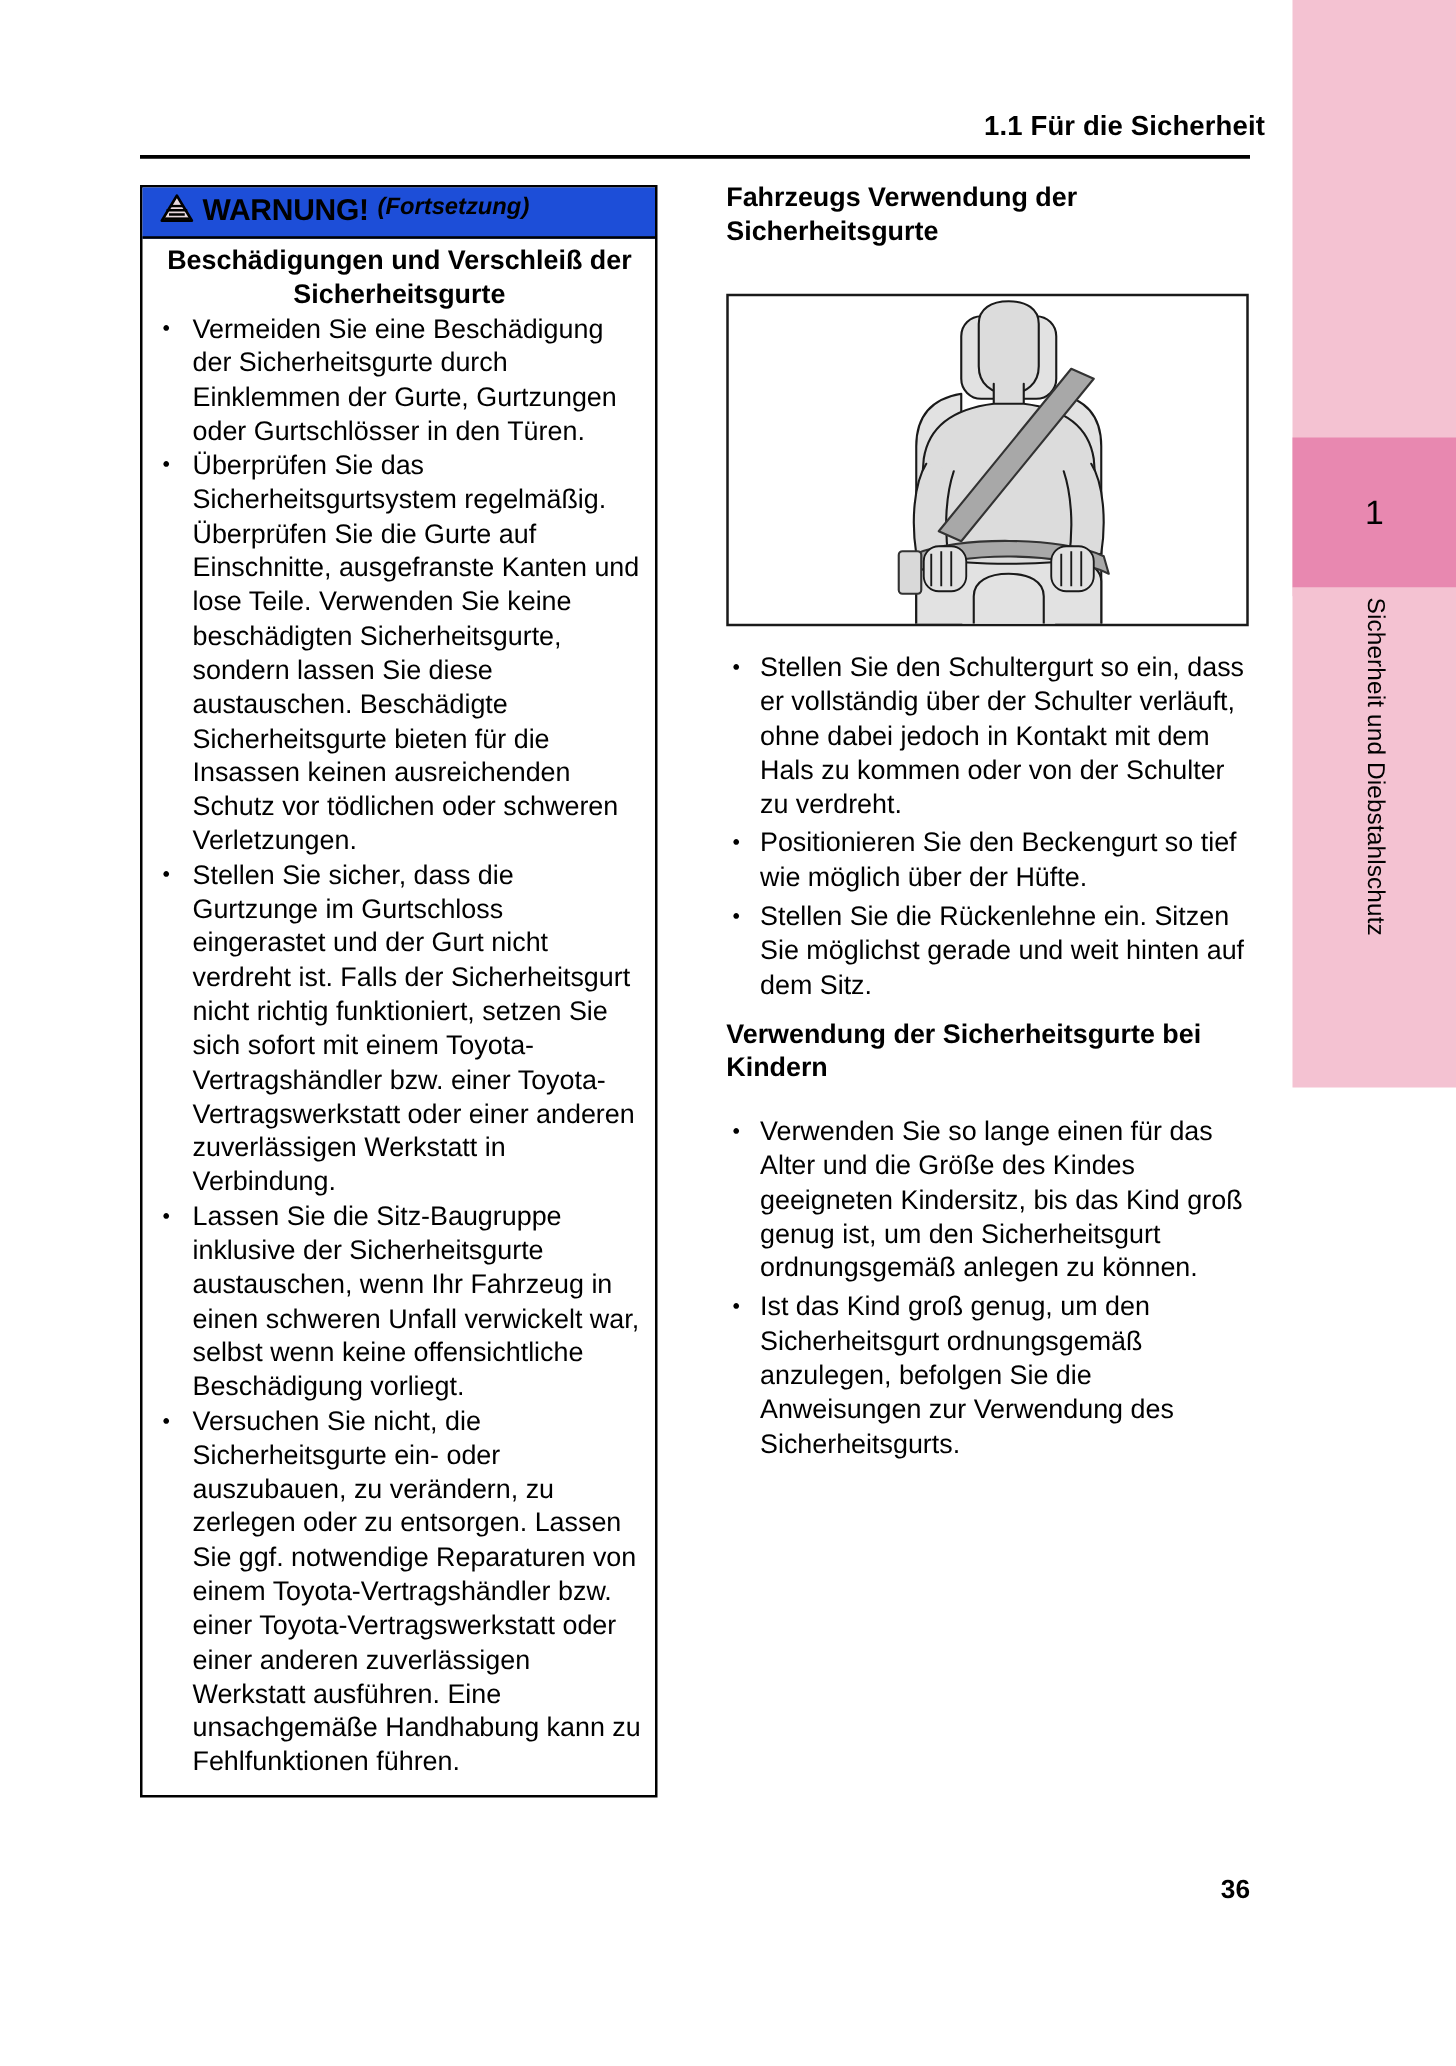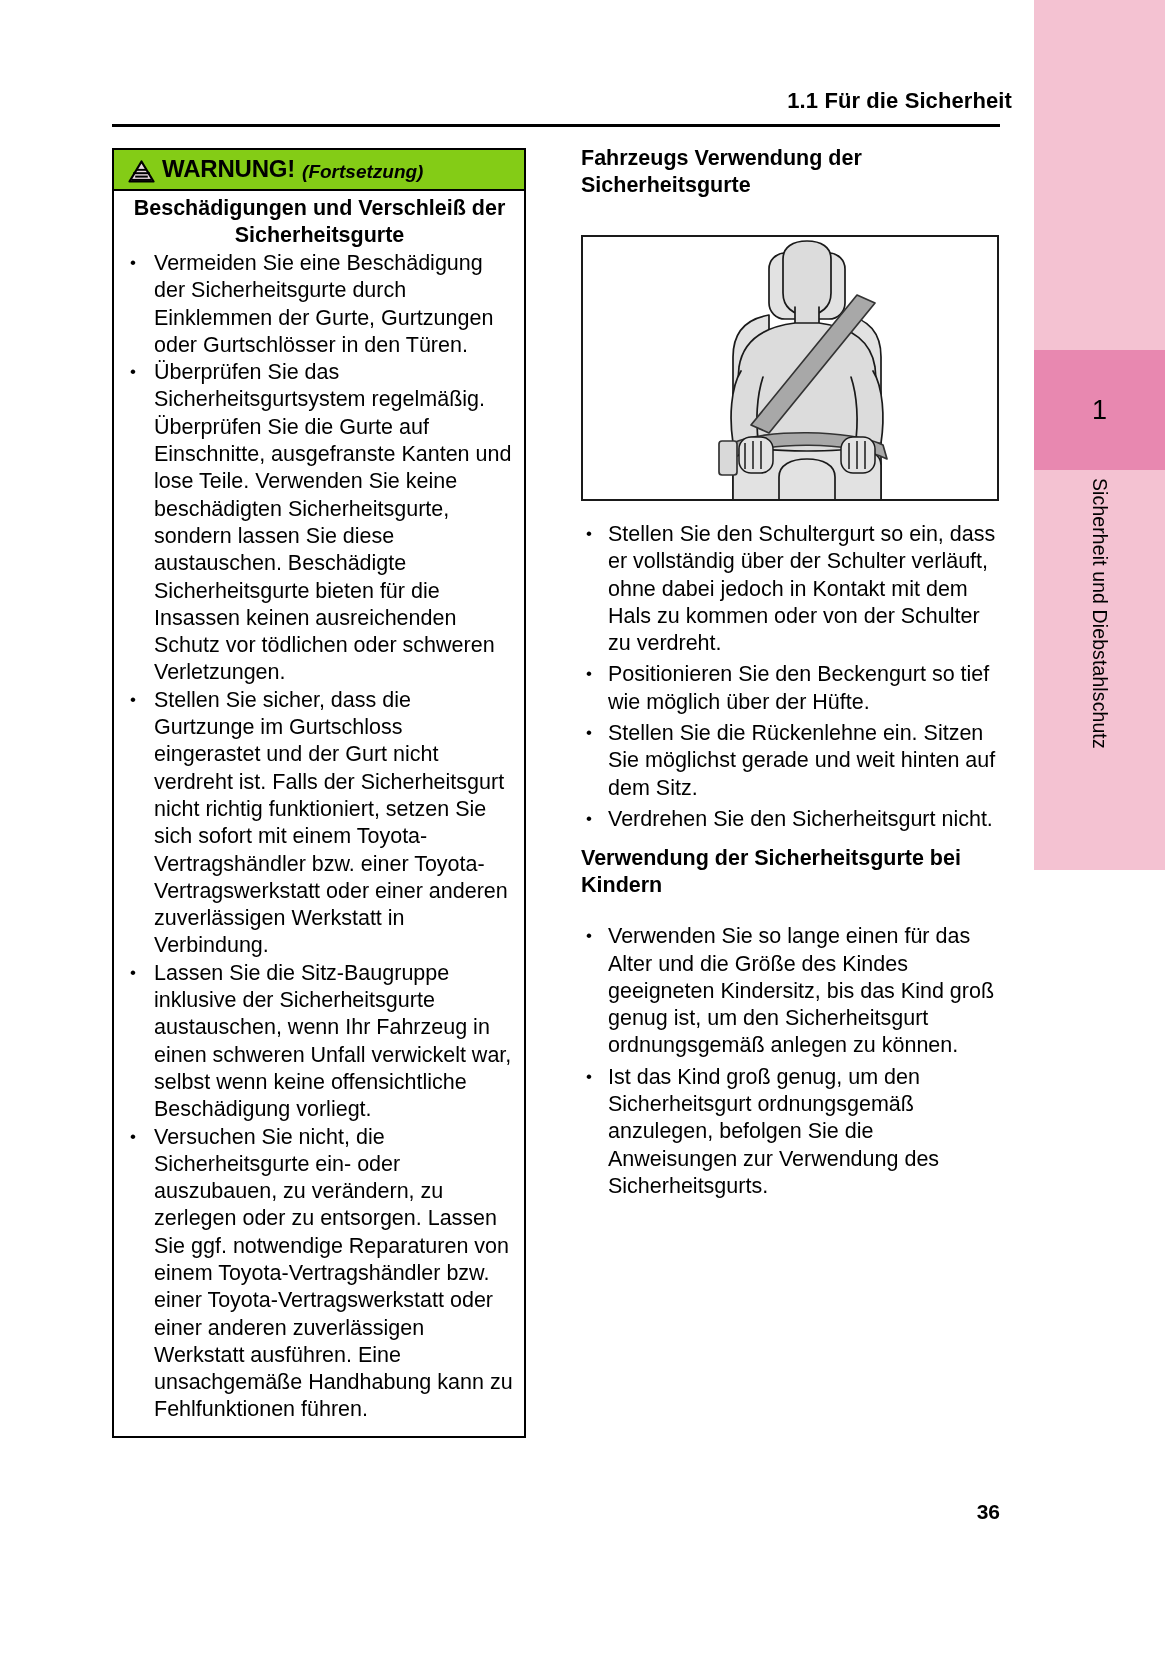--- a/index.html
+++ b/index.html
@@ -99,25 +99,25 @@
     left: 581px;
     width: 420px;
   }
 
   
   #warning-box {
     border: 2px solid #000;
     width: 414px;
   }
   #warning-head {
-    background: #84cc16;
+    background: #1d4ed8;
     border-bottom: 2px solid #000;
     padding: 5px 0 6px 14px;
     display: flex;
-    align-items: flex-end;
+    align-items: flex-start;
     gap: 7px;
   }
   #warning-head .wtitle {
     font-size: 24px;
     font-weight: bold;
     letter-spacing: -0.2px;
   }
   #warning-head .wsub {
     font-size: 19px;
     font-weight: bold;
@@ -303,21 +303,20 @@
       </g>
     </svg>
   </div>
 
   <div class="spacer-20"></div>
 
   <ul class="rlist">
     <li>Stellen Sie den Schultergurt so ein, dass er vollständig über der Schulter verläuft, ohne dabei jedoch in Kontakt mit dem Hals zu kommen oder von der Schulter zu verdreht.</li>
     <li>Positionieren Sie den Beckengurt so tief wie möglich über der Hüfte.</li>
     <li>Stellen Sie die Rückenlehne ein. Sitzen Sie möglichst gerade und weit hinten auf dem Sitz.</li>
-    <li>Verdrehen Sie den Sicherheitsgurt nicht.</li>
   </ul>
 
   <div class="spacer-12"></div>
 
   <div class="rc-heading">Verwendung der Sicherheitsgurte bei Kindern</div>
 
   <div class="spacer-12"></div>
 
 
   <div class="spacer-12"></div>

